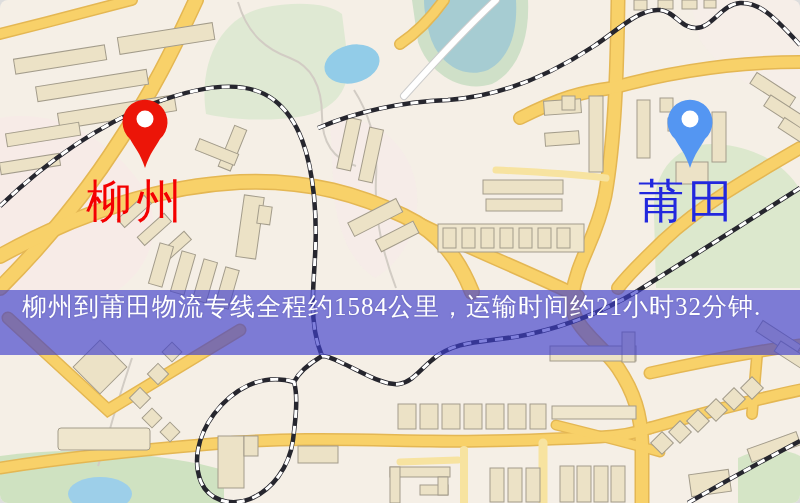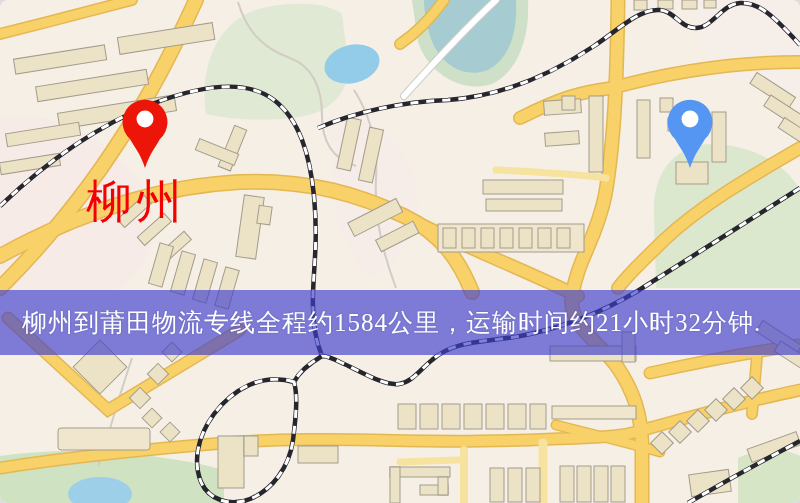--- a/index.html
+++ b/index.html
@@ -12,21 +12,21 @@
   .city-label{
     position:absolute;font-family:"Liberation Serif", serif;
     font-size:46px;font-weight:400;letter-spacing:4px;line-height:1;
     text-shadow:0 0 1px rgba(255,255,255,.4);white-space:nowrap;
   }
   .city-label.origin{left:86px;top:179px;color:#f40000;}
   .city-label.dest{left:638px;top:179px;color:#2228dd;}
   .banner{
     position:absolute;left:0;top:290px;width:800px;height:65px;
     background:rgba(62,62,204,0.66);
-    display:flex;align-items:center;
+    display:flex;
   }
   .banner span{
     color:#ffffff;font-size:25px;letter-spacing:1px;padding-left:22px;
     font-family:"Liberation Serif", serif;
     text-shadow:0 0 2px rgba(40,40,120,.35);white-space:nowrap;
   }
   .road-case{fill:none;stroke:#e4b753;stroke-linecap:round;}
   .road{fill:none;stroke:#f8d169;stroke-linecap:round;}
   .road-pale{fill:none;stroke:#f7e3a0;stroke-linecap:round;}
   .road-white{fill:none;stroke:#ffffff;stroke-linecap:round;}
@@ -232,17 +232,18 @@
     <path d="M0,46 C-5,31 -10,26 -15,17 A22.5,22.5 0 1 1 15,17 C10,26 5,31 0,46 Z" fill="#ec1508"></path>
     <circle cx="0" cy="-3" r="8.5" fill="#ffffff"></circle>
   </g>
   <g transform="translate(690,122)">
     <path d="M0,46 C-5,31 -10,26 -15,17 A22.5,22.5 0 1 1 15,17 C10,26 5,31 0,46 Z" fill="#5496f2"></path>
     <circle cx="0" cy="-3" r="8.5" fill="#ffffff"></circle>
   </g>
 </svg>
 
   <div class="city-label origin">柳州</div>
+  <div class="city-label dest">莆田</div>
 
   <div class="banner">
     <span>柳州到莆田物流专线全程约1584公里，运输时间约21小时32分钟.</span>
   </div>
 </div>
 
 </body></html>

